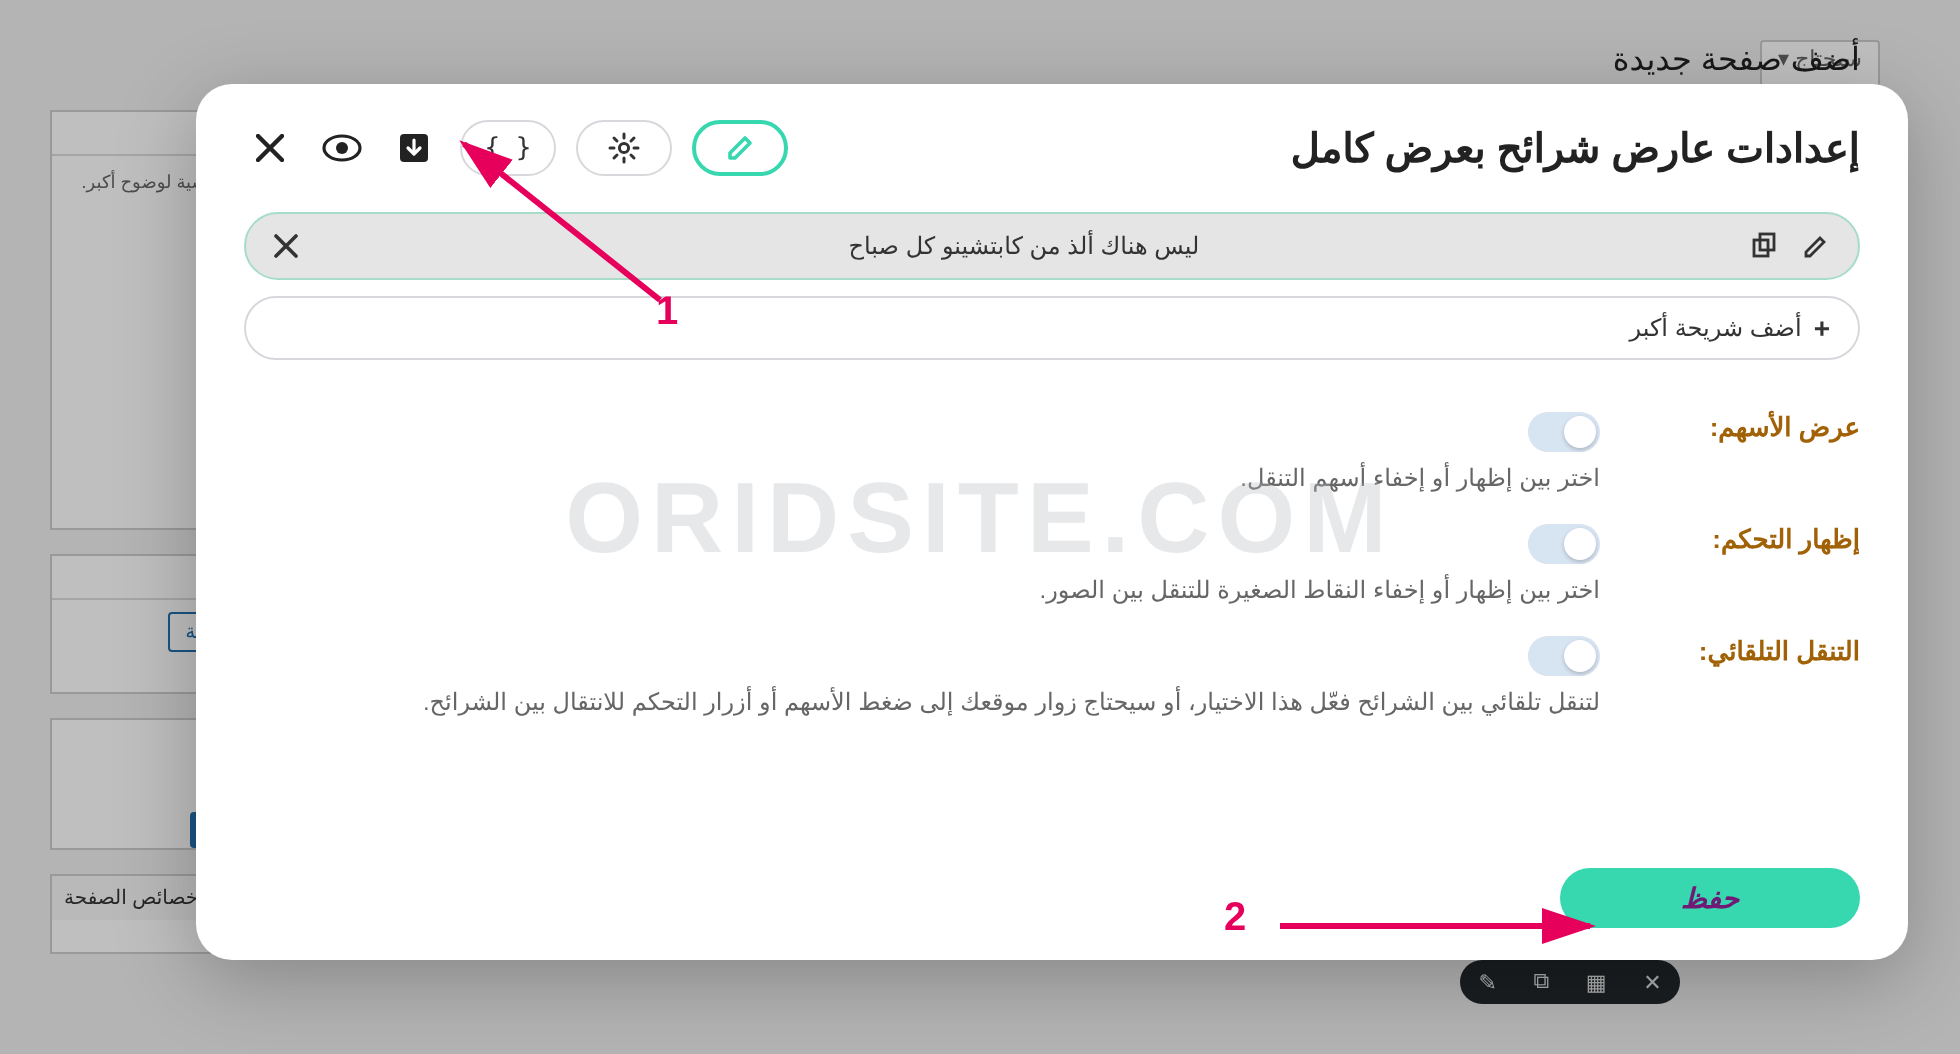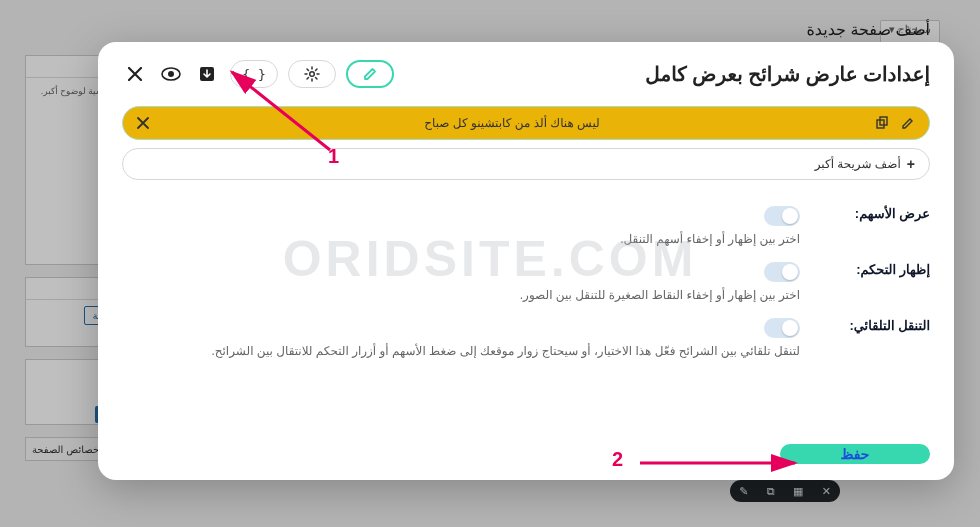--- a/index.html
+++ b/index.html
@@ -72,53 +72,54 @@
     width:48px; height:28px; border:1px solid #d8d8dc; border-radius:14px;
     display:flex; align-items:center; justify-content:center; cursor:pointer;
     font-size:14px; color:#333; background:#fff;
   }
   .tab-pill.active {
     border-color:#37d7b0; color:#37d7b0; border-width:2px;
   }
 
   .slide-item {
     margin-top:18px;
-    height:34px; border:1px solid #a7dcc9; background:#eab308;
+    height:34px; border:1px solid #a7dcc9; background:#e5e5e5;
     border-radius:17px; display:flex; align-items:center; justify-content:space-between;
     padding:0 14px; direction:rtl; font-size:12px; color:#333;gap:35px;
   }
   .slide-item .actions { display:flex; gap:12px; color:#444; }
   .slide-item .title { flex:1; text-align:center; }
 
   .add-slide {
     margin-top:8px; height:32px; border:1px solid #d8d8dc; border-radius:16px;
     display:flex; align-items:center; gap:6px; padding:0 14px; direction:rtl;
     font-size:12px; color:#333; cursor:pointer;
   }
   .plus { font-size:14px; font-weight:bold; }
 
   .settings { margin-top:12px; direction:rtl; }
   .setting-row { display:flex; margin-top:14px; align-items:flex-start;}
-  .setting-label { width:130px; font-size:13px; color:#0f172a; font-weight:600;}
+  .setting-label { width:130px; font-size:13px; color:#a16207; font-weight:600;}
   .setting-body { flex:1; }
   .toggle {
     width:36px; height:20px; background:#d7e4f2; border-radius:10px; position:relative;
     cursor:pointer; margin-bottom:4px;
   }
   .toggle .knob {
     position:absolute; top:2px; right:2px; width:16px; height:16px; background:#fff;
     border-radius:50%; box-shadow:0 1px 2px rgba(0,0,0,.2);
   }
   .setting-desc { font-size:12px; color:#666; line-height:1.5; margin-top:4px; }
 
   .footer { margin-top:auto; display:flex; justify-content:flex-start; direction:rtl;}
   .save-btn {
-    width:150px; height:20px; background:#37d7b0; color:#1d4ed8;
+    width:150px; height:30px; background:#37d7b0; color:#701a75;
     border:none; border-radius:15px; font-size:14px; cursor:pointer;
     font-weight:600;
+    font-style:italic;
   }
 
   
   .annot { position:absolute; pointer-events:none; }
   .annot-num { color:#e6005c; font-size:20px; font-weight:bold; }
   .watermark {
     position:absolute; top:230px; left:0; right:0; text-align:center;
     font-size:50px; font-weight:700; letter-spacing:4px;
     color:rgba(180,185,190,0.32); pointer-events:none;
   }
@@ -142,21 +143,21 @@
       <div class="bg-box-body">الرئيسية لوضوح أكبر.</div>
     </div>
     <div class="bg-box" style="height:70px;">
       <div class="bg-box-hdr">▴ ˅ ▾</div>
       <span class="bg-outline-btn">مقارنة</span>
     </div>
     <div class="bg-box" style="height:66px; position:relative;">
       <div style="height:40px;"></div>
       <span class="bg-blue">نشر</span>
     </div>
-    <div class="bg-box" style="height:24px;">
+    <div class="bg-box" style="height:40px;">
       <div class="bg-hdr2">
         <span>▴ ˅ ▾</span>
         <span>خصائص الصفحة</span>
       </div>
     </div>
   </div>
 
   <div class="bg-pill-bar">
     <span>✕</span>
     <span>▦</span>

